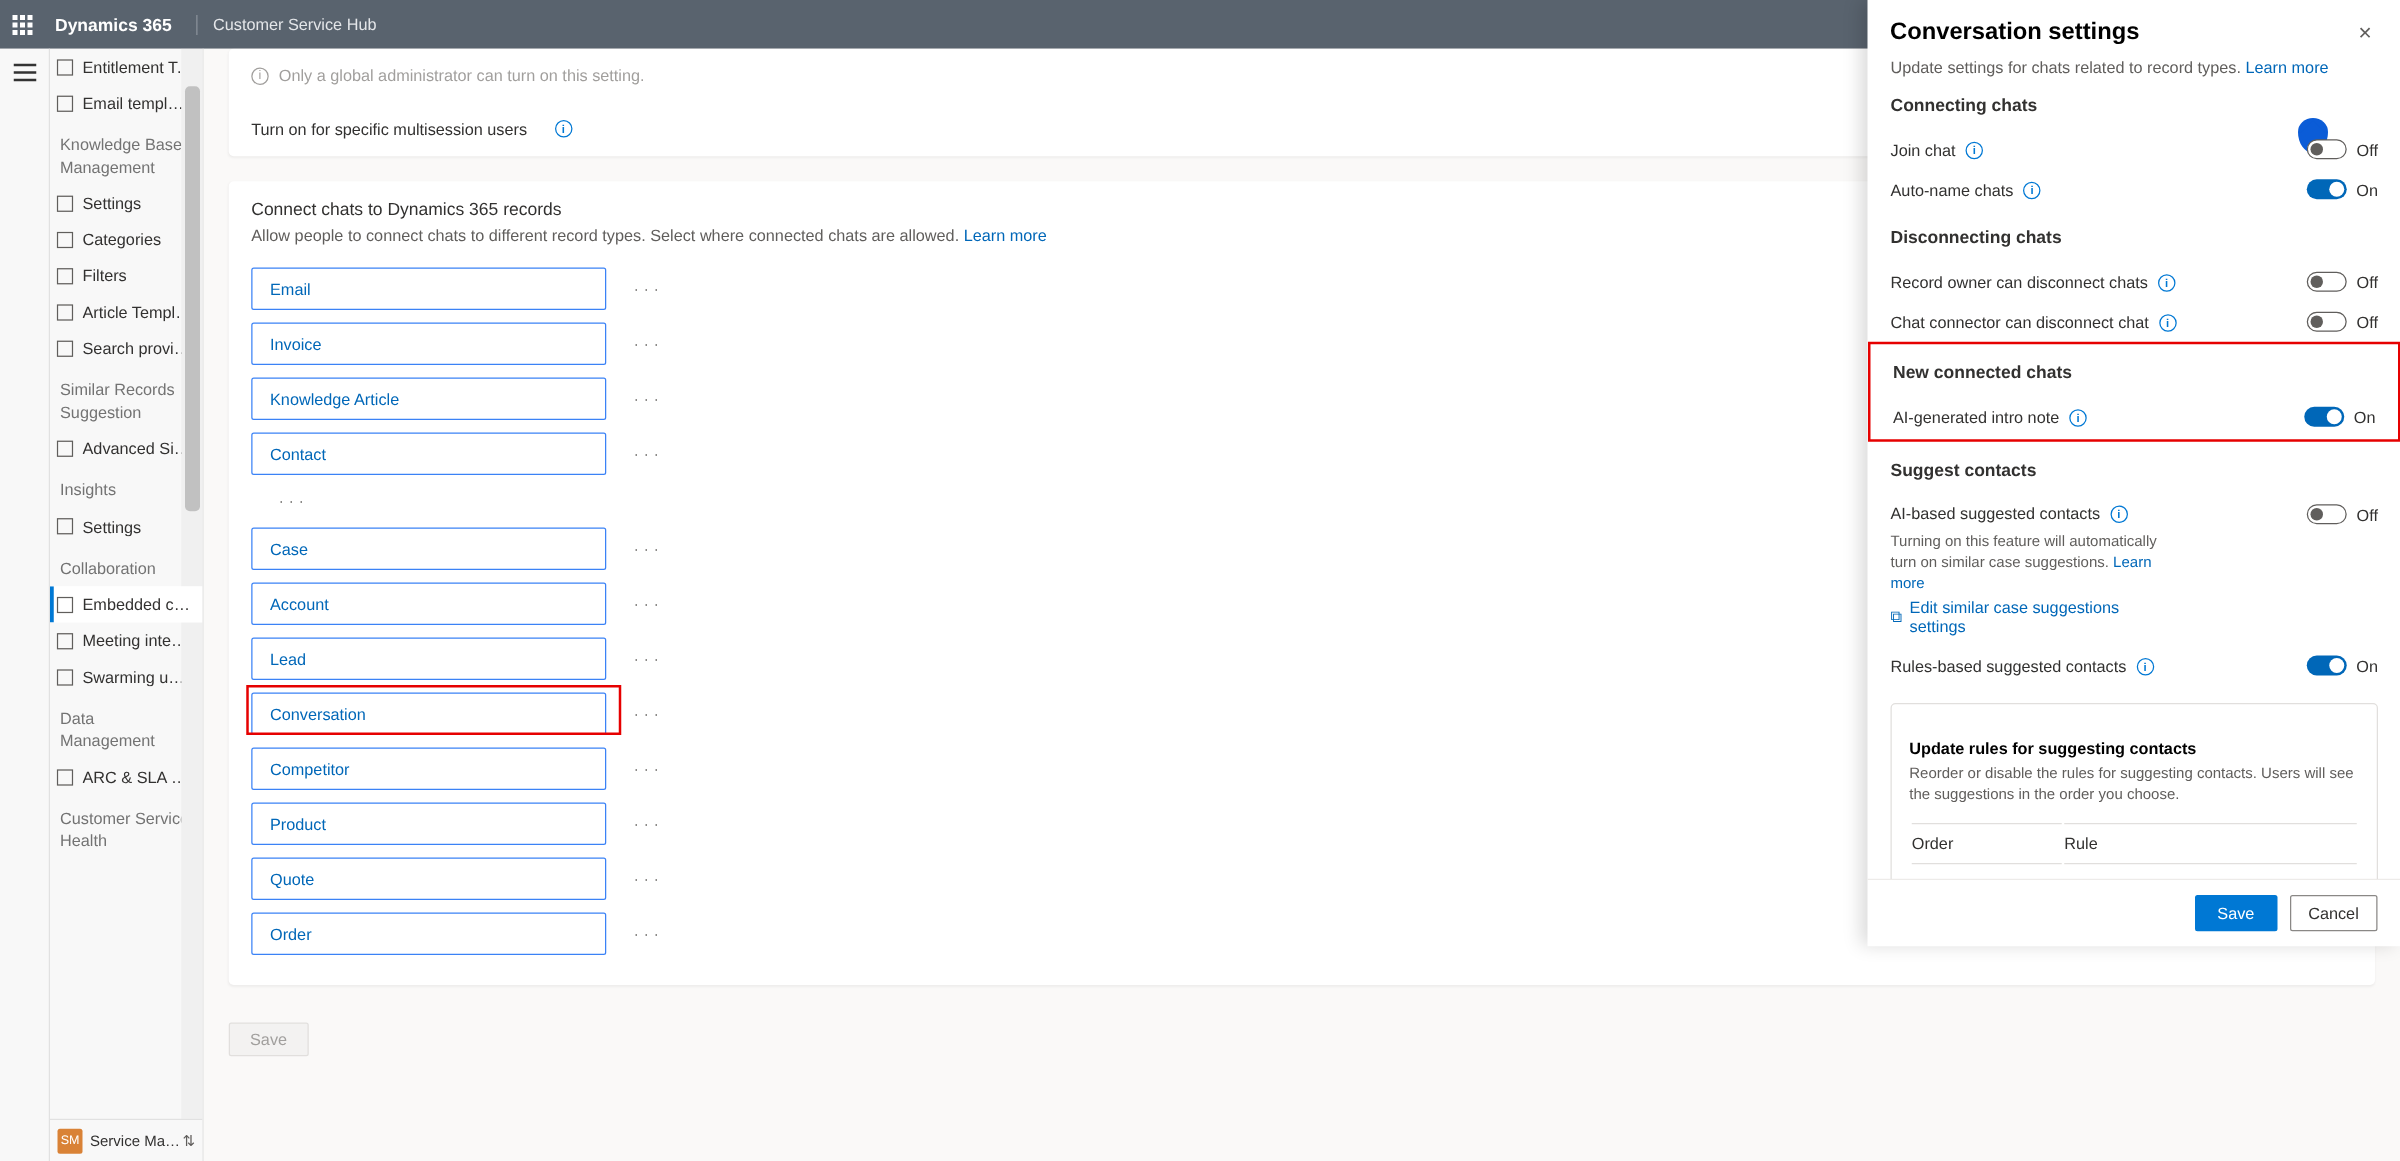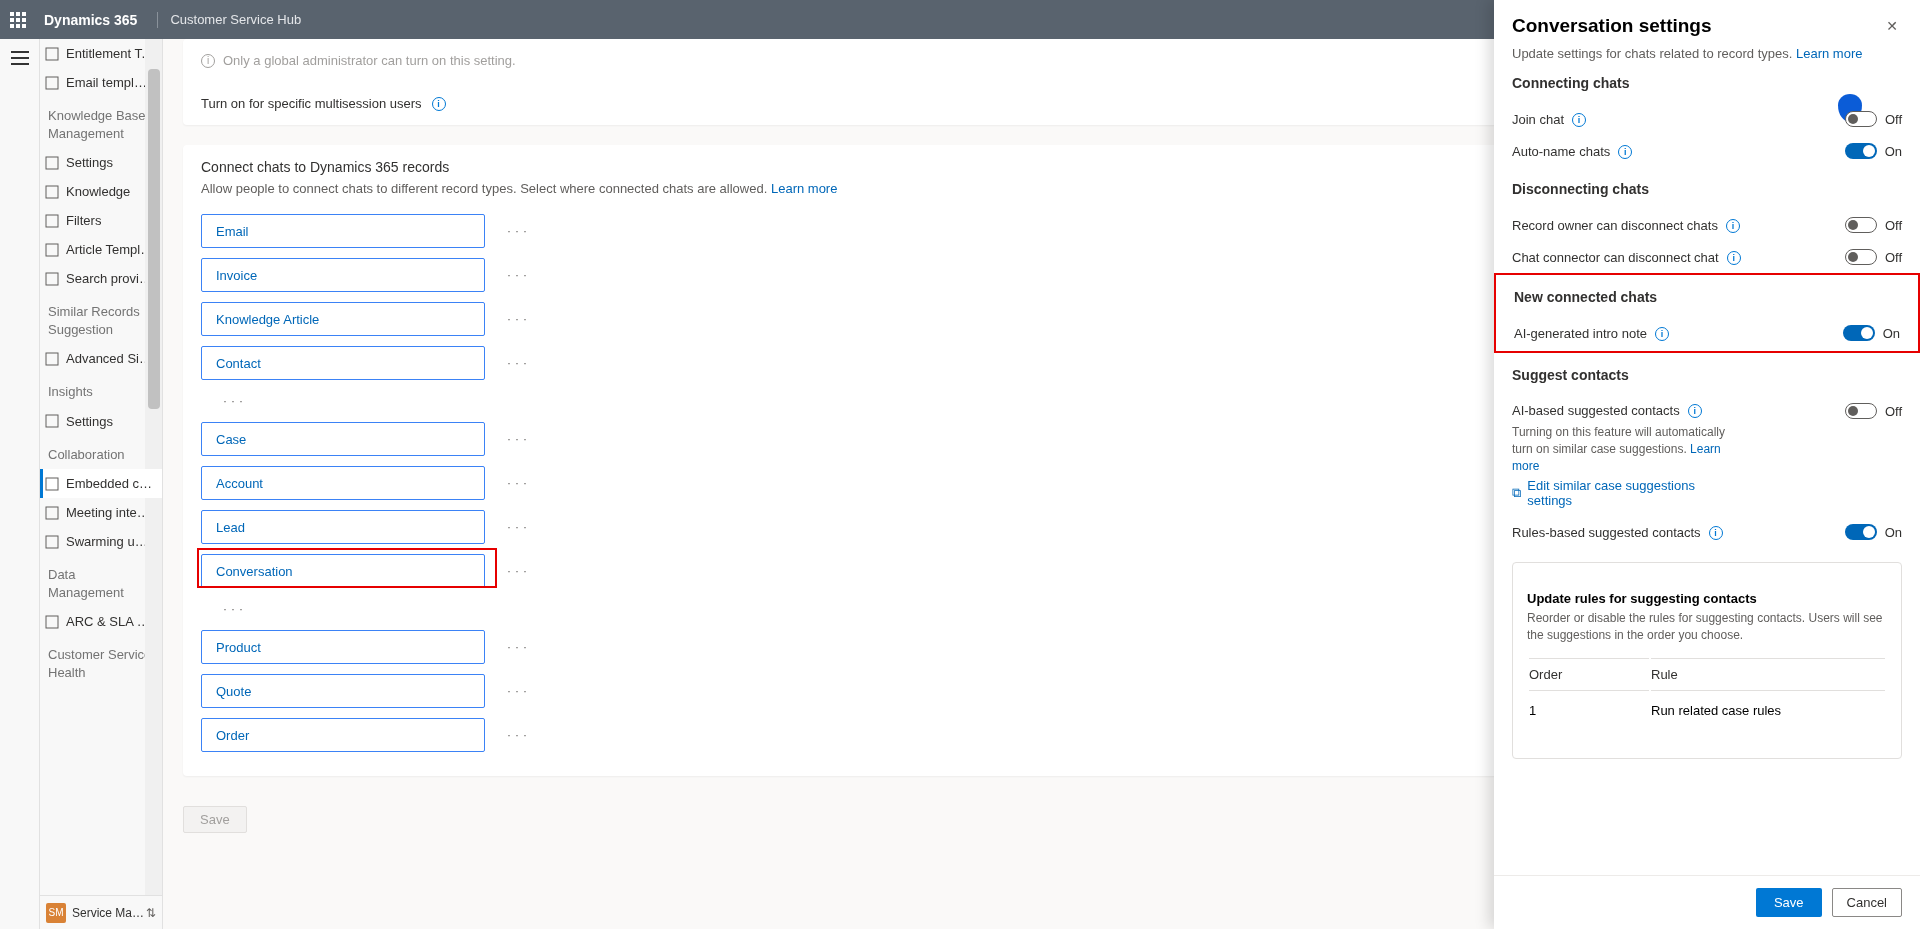--- a/index.html
+++ b/index.html
@@ -24,32 +24,32 @@
 .sb-redbox{position:absolute;left:-36px;right:-5px;top:-3px;bottom:-3px;border:2px solid #e60000;pointer-events:none}
 .switcher{position:absolute;bottom:0;left:0;right:0;display:flex;align-items:center;height:34px;border-top:1px solid #e1e1e1;padding:0 6px}
 .switcher .avatar{width:20px;height:20px;background:#d98236;color:#fff;font-size:10px;display:flex;align-items:center;justify-content:center;border-radius:2px;margin-right:6px}
 .switcher .lbl{font-size:12px;overflow:hidden;text-overflow:ellipsis;white-space:nowrap;flex:1}
 .switcher .chev{font-size:12px;color:#605e5c}
 .main{flex:1;background:#faf9f8;overflow:auto;position:relative}
 .card{background:#fff;margin:0 20px 20px 20px;border-radius:4px;box-shadow:0 1px 2px rgba(0,0,0,.05);padding:14px 18px}
 .card.first{margin-top:0;padding-top:14px}
 .admin-note{color:#a19f9d;font-size:13px;display:flex;align-items:center;gap:8px;margin-bottom:28px}
 .admin-note .ic{width:14px;height:14px;border:1px solid #a19f9d;border-radius:50%;display:flex;align-items:center;justify-content:center;font-size:10px}
-.multi-row{color:#323130;font-size:13px;display:flex;align-items:center;gap:10px}
+.multi-row{color:#323130;font-size:13px;display:flex;gap:22px}
 .info-ic{width:14px;height:14px;border:1px solid #0078d4;border-radius:50%;display:inline-flex;align-items:center;justify-content:center;color:#0078d4;font-size:9px;font-weight:700}
 .sect-title{font-size:14px;color:#323130;margin-bottom:6px}
 .sect-desc{font-size:13px;color:#605e5c;margin-bottom:18px}
 .link{color:#0067b8;cursor:pointer}
 .rec-row{display:flex;align-items:center;margin-bottom:10px}
 .rec-box{width:284px;height:30px;border:1px solid #3b82f6;border-radius:2px;display:flex;align-items:center;padding:16px 14px;font-size:13px;color:#0067b8;cursor:pointer}
 .rec-more{margin-left:18px;color:#605e5c;letter-spacing:4px;font-size:12px;cursor:pointer;padding:4px}
 .hl-border{position:absolute;left:-4px;top:-6px;width:300px;height:40px;border:2px solid #e60000;pointer-events:none}
 .footer-bar{position:sticky;bottom:0;padding:10px 20px}
 .save-btn{background:#f3f2f1;border:1px solid #e1dfdd;color:#a19f9d;padding:5px 16px;font-size:13px;border-radius:2px}
-.panel{position:absolute;top:0;right:0;width:426px;height:929px;background:#fff;box-shadow:-5px 0 14px rgba(0,0,0,.15);display:flex;flex-direction:column;z-index:50}
+.panel{position:absolute;top:0;right:0;width:426px;height:757px;background:#fff;box-shadow:-5px 0 14px rgba(0,0,0,.15);display:flex;flex-direction:column;z-index:50}
 .panel-header{padding:14px 18px 8px;display:flex;align-items:center;justify-content:space-between}
 .panel-title{font-size:19px;font-weight:600}
 .panel-close{font-size:14px;color:#605e5c;cursor:pointer;padding:4px}
 .panel-body{flex:1;overflow-y:auto;padding:0 18px 8px}
 .crumb{font-size:13px;color:#605e5c;margin-bottom:10px}
 .crumb .lm{color:#0067b8}
 .drop{width:24px;height:28px;background:#0b5cd7;position:absolute;right:40px;top:48px;border-radius:50% 50% 50% 50%/60% 60% 40% 40%;transform:rotate(180deg)}
 .drop::before{content:"";position:absolute;left:50%;bottom:-8px;transform:translateX(-50%);border:10px solid transparent;border-top-color:#0b5cd7}
 .psec-h{font-size:14px;font-weight:600;margin:14px 0 12px;color:#323130}
 .prow{display:flex;align-items:flex-end;justify-content:space-between;padding:8px 0;font-size:13px;color:#323130}
@@ -135,21 +135,21 @@
           </svg>
         </span>
         <span class="lbl">Settings</span>
       </div>
       <div class="sb-item">
         <span class="ic">
           <svg width="14" height="14" viewBox="0 0 14 14">
             <rect x="1" y="1" width="12" height="12" fill="none" stroke="#605e5c" stroke-width="1"></rect>
           </svg>
         </span>
-        <span class="lbl">Knowledge</span>
+        <span class="lbl">Categories</span>
       </div>
       <div class="sb-item">
         <span class="ic">
           <svg width="14" height="14" viewBox="0 0 14 14">
             <rect x="1" y="1" width="12" height="12" fill="none" stroke="#605e5c" stroke-width="1"></rect>
           </svg>
         </span>
         <span class="lbl">Filters</span>
       </div>
       <div class="sb-item">
@@ -277,20 +277,21 @@
           <div class="rec-row" style="position: relative;">
             <div class="rec-box">Lead</div>
             <div class="rec-more">···</div>
           </div>
           <div class="rec-row" style="position: relative;">
             <div class="rec-box">Conversation</div>
             <div class="rec-more">···</div>
             <div class="hl-border"></div>
           </div>
           <div class="rec-row" style="position: relative;">
+            <div class="rec-box">Competitor</div>
             <div class="rec-more">···</div>
           </div>
           <div class="rec-row" style="position: relative;">
             <div class="rec-box">Product</div>
             <div class="rec-more">···</div>
           </div>
           <div class="rec-row" style="position: relative;">
             <div class="rec-box">Quote</div>
             <div class="rec-more">···</div>
           </div>

